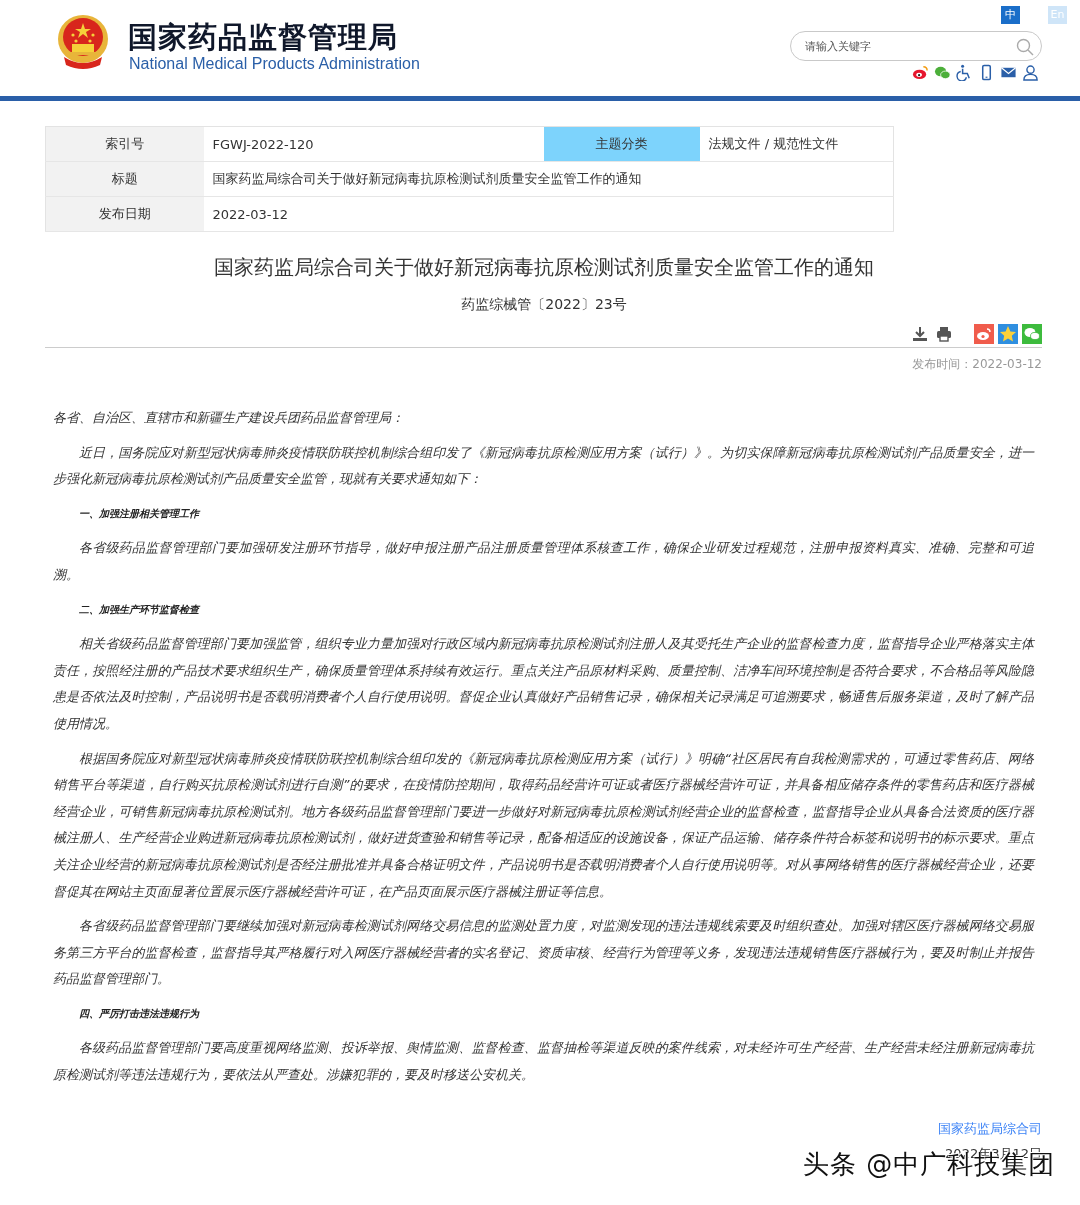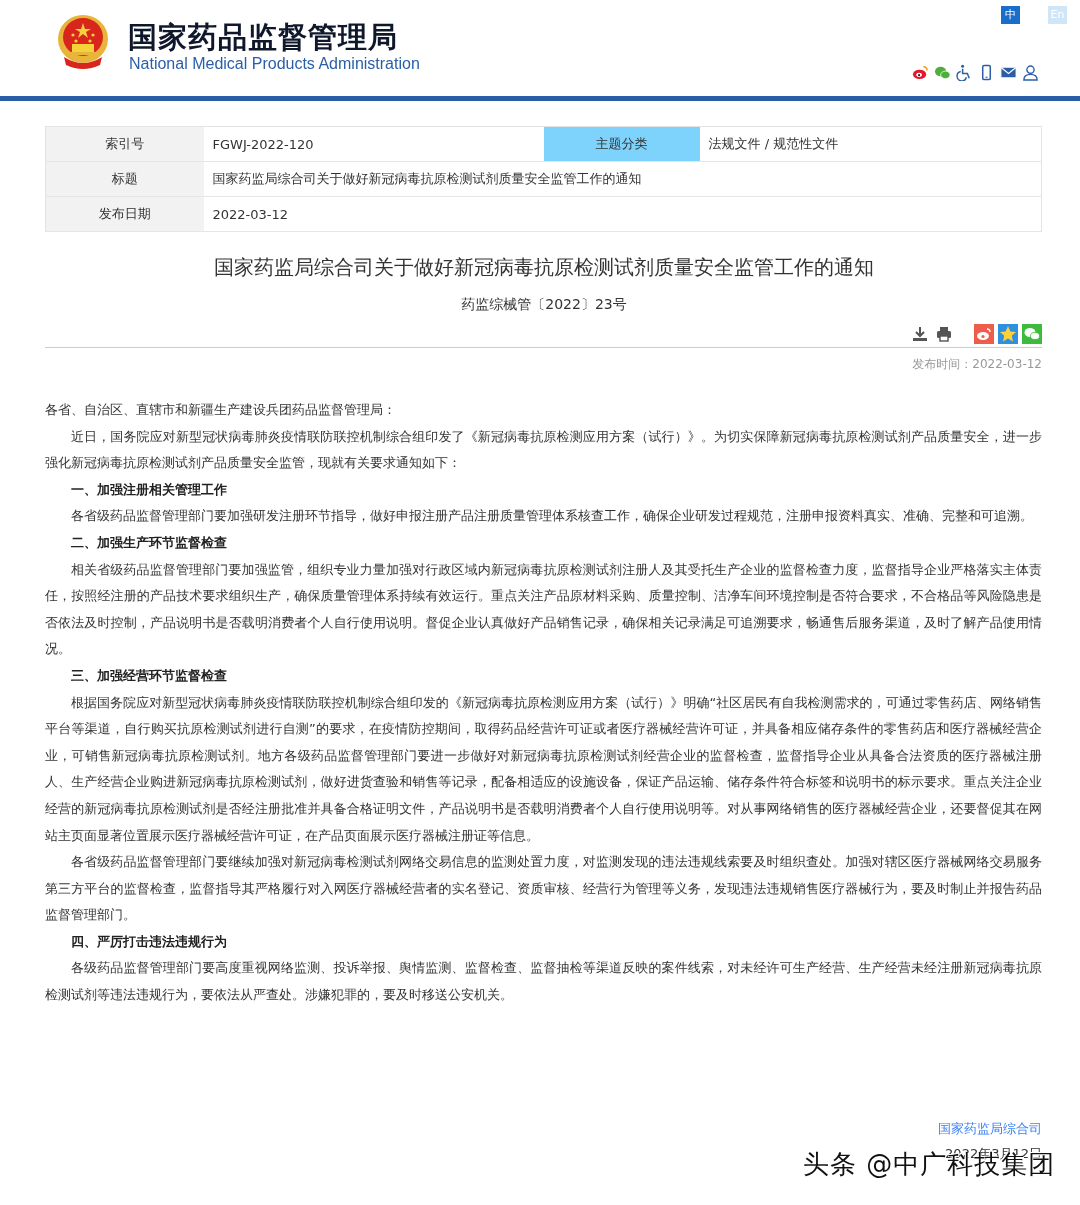--- a/index.html
+++ b/index.html
@@ -20,42 +20,42 @@
 
   .search { position: absolute; left: 790px; top: 31px; width: 252px; height: 30px; border: 1px solid #c9c9c9; border-radius: 15px; background: #fff; }
   .search input { position: absolute; left: 14px; top: 5px; width: 200px; height: 18px; border: none; outline: none; font-size: 11px; color: #555; background: transparent; font-family: "DejaVu Sans", sans-serif; }
   .search input::placeholder { color: #555; }
   .search .search-btn { position: absolute; right: 6px; top: 5px; width: 20px; height: 20px; cursor: pointer; }
 
   .tools { position: absolute; left: 912px; top: 64px; display: flex; gap: 5px; align-items: center; }
   .tools .ti { width: 17px; height: 17px; display: block; cursor: pointer; }
 
   
-  .info { position: absolute; left: 45px; top: 126px; width: 997px; border: 1px solid #e3e3e3; border-collapse: collapse; }
+  .info { position: absolute; left: 45px; top: 126px; width: 849px; border: 1px solid #e3e3e3; border-collapse: collapse; }
   .info td { height: 35px; font-size: 13px; color: #333; border-bottom: 1px solid #e6e6e6; padding: 0; }
   .info .lbl { background: #f2f2f2; text-align: center; width: 158px; }
   .info .val { padding-left: 9px; background: #fff; }
   .info .lbl2 { background: #7dd3fc; text-align: center; width: 156px; }
   .info .val1 { width: 340px; }
 
   
   .doc-title { position: absolute; left: 0; top: 254px; width: 1088px; text-align: center; font-size: 20px; color: #333; white-space: nowrap; }
   .doc-no { position: absolute; left: 0; top: 296px; width: 1088px; text-align: center; font-size: 14px; color: #333; }
 
   .actions { position: absolute; right: 38px; top: 324px; display: flex; align-items: center; gap: 4px; }
   .actions .ai { width: 20px; height: 20px; display: block; cursor: pointer; }
   .actions .gap { width: 12px; }
   .divider { position: absolute; left: 45px; top: 347px; width: 997px; height: 1px; background: #ccc; }
   .pubtime { position: absolute; right: 38px; top: 356px; font-size: 12px; color: #999; }
 
   
   .content { position: absolute; left: 45px; top: 397px; width: 997px; font-size: 13px; color: #333; line-height: 26.6px; text-align: justify; }
-  .content p { margin: 0; }
+  .content p { margin: 8px; font-style: italic; }
   .content .ind { text-indent: 26px; }
-  .content .h { text-indent: 26px; font-weight: bold; font-size: 13px; color: #222; }
+  .content .h { text-indent: 26px; font-weight: bold; font-size: 10px; color: #222; }
 
   .sign { position: absolute; right: 38px; top: 1120px; font-size: 13px; color: #3b82f6; }
   .sign-date { position: absolute; right: 38px; top: 1145px; font-size: 13px; color: #333; }
   .watermark { position: absolute; left: 803px; top: 1147px; font-size: 26px; color: #111; white-space: nowrap; text-shadow: 1px 1px 0 #fff, -1px -1px 0 #fff; letter-spacing: 1px; }
 </style>
 </head>
 <body>
 
 <div class="header">
   <svg class="emblem" viewBox="0 0 54 58">
@@ -71,20 +71,27 @@
     <path d="M8 44 Q27 56 46 44 L44 52 Q27 60 10 52 Z" fill="#d8261c"></path>
   </svg>
   <div class="logo-cn">国家药品监督管理局</div>
   <div class="logo-en">National Medical Products Administration</div>
 
   <div class="lang">
     <span class="zh">中</span>
     <span class="en">En</span>
   </div>
 
+  <div class="search">
+    <input type="text" placeholder="请输入关键字" style="">
+    <svg class="search-btn" viewBox="0 0 20 20">
+      <circle cx="8.5" cy="8.5" r="6" fill="none" stroke="#aaa" stroke-width="1.4"></circle>
+      <line x1="13" y1="13" x2="18" y2="18" stroke="#aaa" stroke-width="1.4"></line>
+    </svg>
+  </div>
 
   <div class="tools">
     <svg class="ti" viewBox="0 0 18 18">
       <ellipse cx="8" cy="11" rx="7" ry="5" fill="#e6162d"></ellipse>
       <ellipse cx="7.5" cy="11.5" rx="3" ry="2.2" fill="#fff"></ellipse>
       <circle cx="7.5" cy="11.8" r="1.2" fill="#222"></circle>
       <path d="M12 3 Q16 3 16 7" stroke="#f39c12" stroke-width="1.6" fill="none"></path>
     </svg>
     <svg class="ti" viewBox="0 0 18 18">
       <ellipse cx="7" cy="8" rx="6" ry="5" fill="#4caf3a"></ellipse>
@@ -163,21 +170,20 @@
 <div class="divider"></div>
 <div class="pubtime">发布时间：2022-03-12</div>
 
 <div class="content">
   <p>各省、自治区、直辖市和新疆生产建设兵团药品监督管理局：</p>
   <p class="ind">近日，国务院应对新型冠状病毒肺炎疫情联防联控机制综合组印发了《新冠病毒抗原检测应用方案（试行）》。为切实保障新冠病毒抗原检测试剂产品质量安全，进一步强化新冠病毒抗原检测试剂产品质量安全监管，现就有关要求通知如下：</p>
   <p class="h">一、加强注册相关管理工作</p>
   <p class="ind">各省级药品监督管理部门要加强研发注册环节指导，做好申报注册产品注册质量管理体系核查工作，确保企业研发过程规范，注册申报资料真实、准确、完整和可追溯。</p>
   <p class="h">二、加强生产环节监督检查</p>
   <p class="ind">相关省级药品监督管理部门要加强监管，组织专业力量加强对行政区域内新冠病毒抗原检测试剂注册人及其受托生产企业的监督检查力度，监督指导企业严格落实主体责任，按照经注册的产品技术要求组织生产，确保质量管理体系持续有效运行。重点关注产品原材料采购、质量控制、洁净车间环境控制是否符合要求，不合格品等风险隐患是否依法及时控制，产品说明书是否载明消费者个人自行使用说明。督促企业认真做好产品销售记录，确保相关记录满足可追溯要求，畅通售后服务渠道，及时了解产品使用情况。</p>
-  <p class="h">三、加强经营环节监督检查</p>
   <p class="ind">根据国务院应对新型冠状病毒肺炎疫情联防联控机制综合组印发的《新冠病毒抗原检测应用方案（试行）》明确“社区居民有自我检测需求的，可通过零售药店、网络销售平台等渠道，自行购买抗原检测试剂进行自测”的要求，在疫情防控期间，取得药品经营许可证或者医疗器械经营许可证，并具备相应储存条件的零售药店和医疗器械经营企业，可销售新冠病毒抗原检测试剂。地方各级药品监督管理部门要进一步做好对新冠病毒抗原检测试剂经营企业的监督检查，监督指导企业从具备合法资质的医疗器械注册人、生产经营企业购进新冠病毒抗原检测试剂，做好进货查验和销售等记录，配备相适应的设施设备，保证产品运输、储存条件符合标签和说明书的标示要求。重点关注企业经营的新冠病毒抗原检测试剂是否经注册批准并具备合格证明文件，产品说明书是否载明消费者个人自行使用说明等。对从事网络销售的医疗器械经营企业，还要督促其在网站主页面显著位置展示医疗器械经营许可证，在产品页面展示医疗器械注册证等信息。</p>
   <p class="ind">各省级药品监督管理部门要继续加强对新冠病毒检测试剂网络交易信息的监测处置力度，对监测发现的违法违规线索要及时组织查处。加强对辖区医疗器械网络交易服务第三方平台的监督检查，监督指导其严格履行对入网医疗器械经营者的实名登记、资质审核、经营行为管理等义务，发现违法违规销售医疗器械行为，要及时制止并报告药品监督管理部门。</p>
   <p class="h">四、严厉打击违法违规行为</p>
   <p class="ind">各级药品监督管理部门要高度重视网络监测、投诉举报、舆情监测、监督检查、监督抽检等渠道反映的案件线索，对未经许可生产经营、生产经营未经注册新冠病毒抗原检测试剂等违法违规行为，要依法从严查处。涉嫌犯罪的，要及时移送公安机关。</p>
 </div>
 
 <div class="sign">国家药监局综合司</div>
 <div class="sign-date">2022年3月12日</div>
 <div class="watermark">头条 @中广科技集团</div>
 

